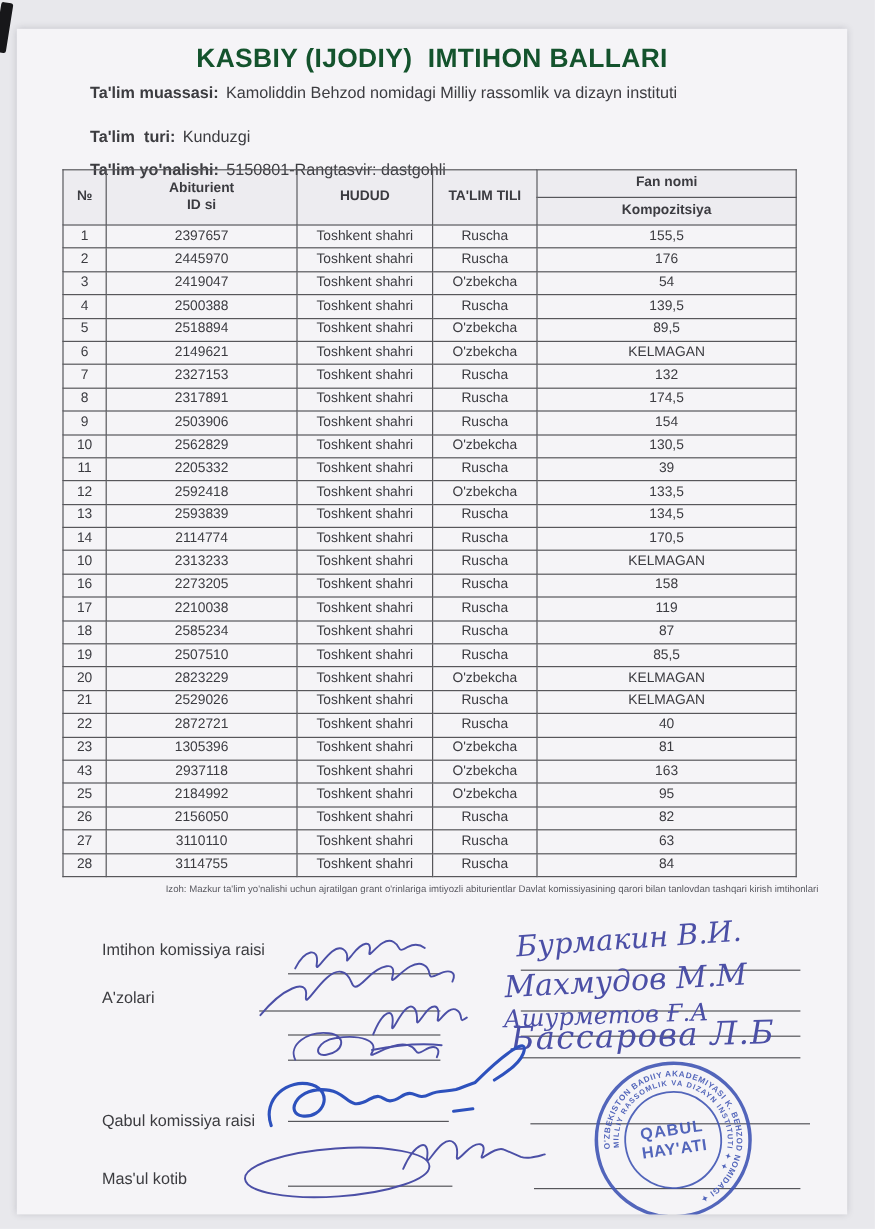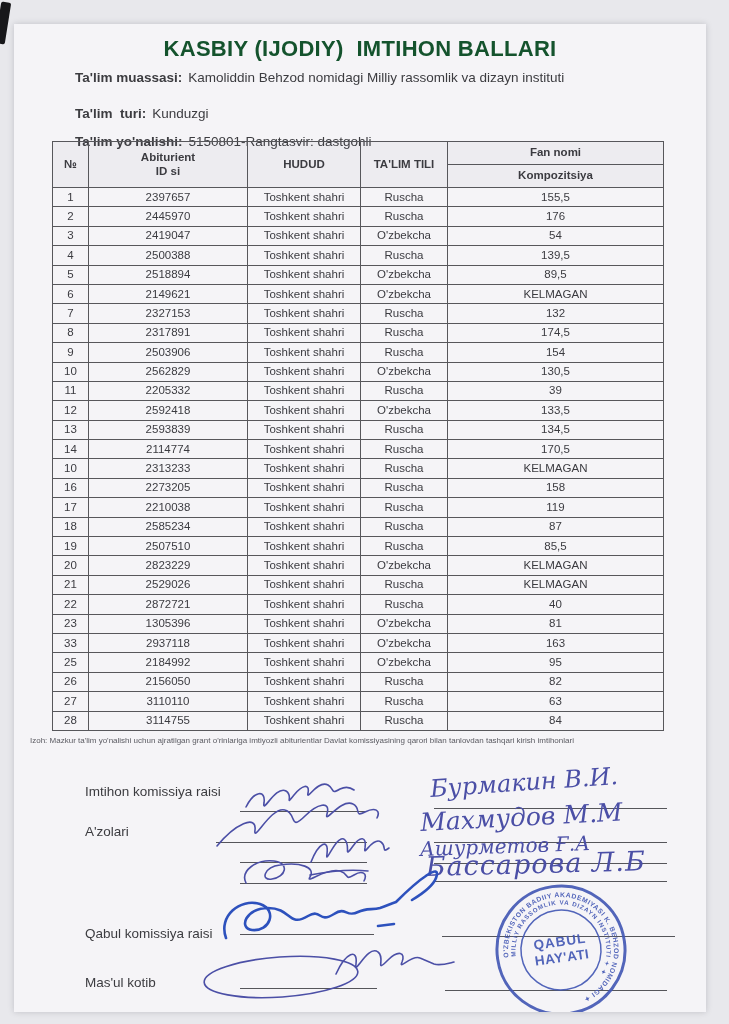--- a/index.html
+++ b/index.html
@@ -24,21 +24,21 @@
   .results-table{position:absolute;left:38px;top:117px;width:611px;height:590px;
     border-collapse:collapse;table-layout:fixed;font-size:11.5px;color:#3b3b40;
     border:1.5px solid #4c4c50}
   .results-table th,.results-table td{border:1px solid #57575b;text-align:center;
     vertical-align:middle;padding:0;line-height:1.15;font-weight:normal;
     overflow:hidden;white-space:nowrap}
   .results-table thead th{font-weight:bold;background:rgba(95,95,120,.05)}
   .results-table thead tr{height:23px}
   .c-num{width:36px}.c-id{width:159px}.c-hudud{width:113px}.c-til{width:87px}.c-fan{width:216px}
 
-  .note{position:absolute;top:711px;left:16px;right:24px;text-align:left;
+  .note{position:absolute;top:711px;left:28px;right:24px;text-align:right;
     font-size:8px;line-height:1.55;color:#5a5a61}
 
   .sig-label{position:absolute;left:71px;font-size:13.5px;white-space:pre}
   .l1{top:760px}.l2{top:800px}.l3{top:902px}.l4{top:951px}
 
   .sig-line{position:absolute;height:1px;background:#55555a}
   .ml{left:226px;width:127px}
   .ml1{top:787px}.ml2{top:818px;left:202px;width:151px}.ml3{top:838px}.ml4{top:859px}.ml5{top:910px;width:134px}.ml6{top:964px;width:137px}
   .rl{left:420px;width:233px}
   .rl1{top:784px}.rl2{top:818px}.rl3{top:839px}.rl4{top:857px}.rl5{top:912px;left:428px}.rl6{top:966px;left:431px;width:222px}
@@ -254,21 +254,21 @@
       <td>40</td>
     </tr>
         <tr>
       <td>23</td>
       <td>1305396</td>
       <td>Toshkent shahri</td>
       <td>O'zbekcha</td>
       <td>81</td>
     </tr>
         <tr>
-      <td>33</td>
+      <td>43</td>
       <td>2937118</td>
       <td>Toshkent shahri</td>
       <td>O'zbekcha</td>
       <td>163</td>
     </tr>
         <tr>
       <td>25</td>
       <td>2184992</td>
       <td>Toshkent shahri</td>
       <td>O'zbekcha</td>

